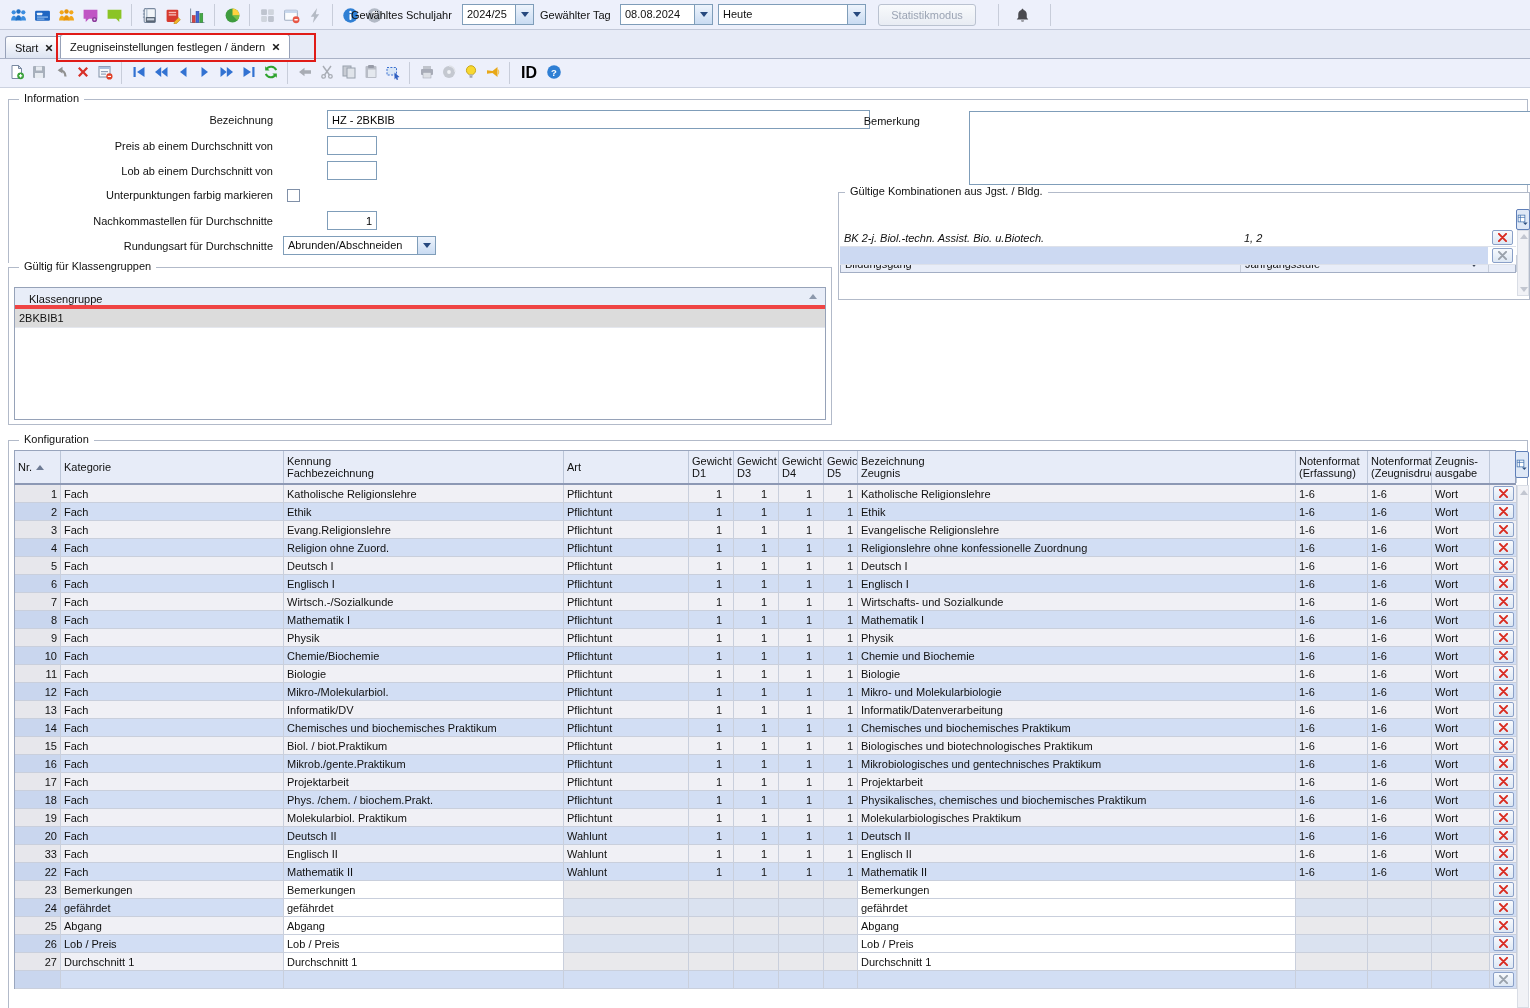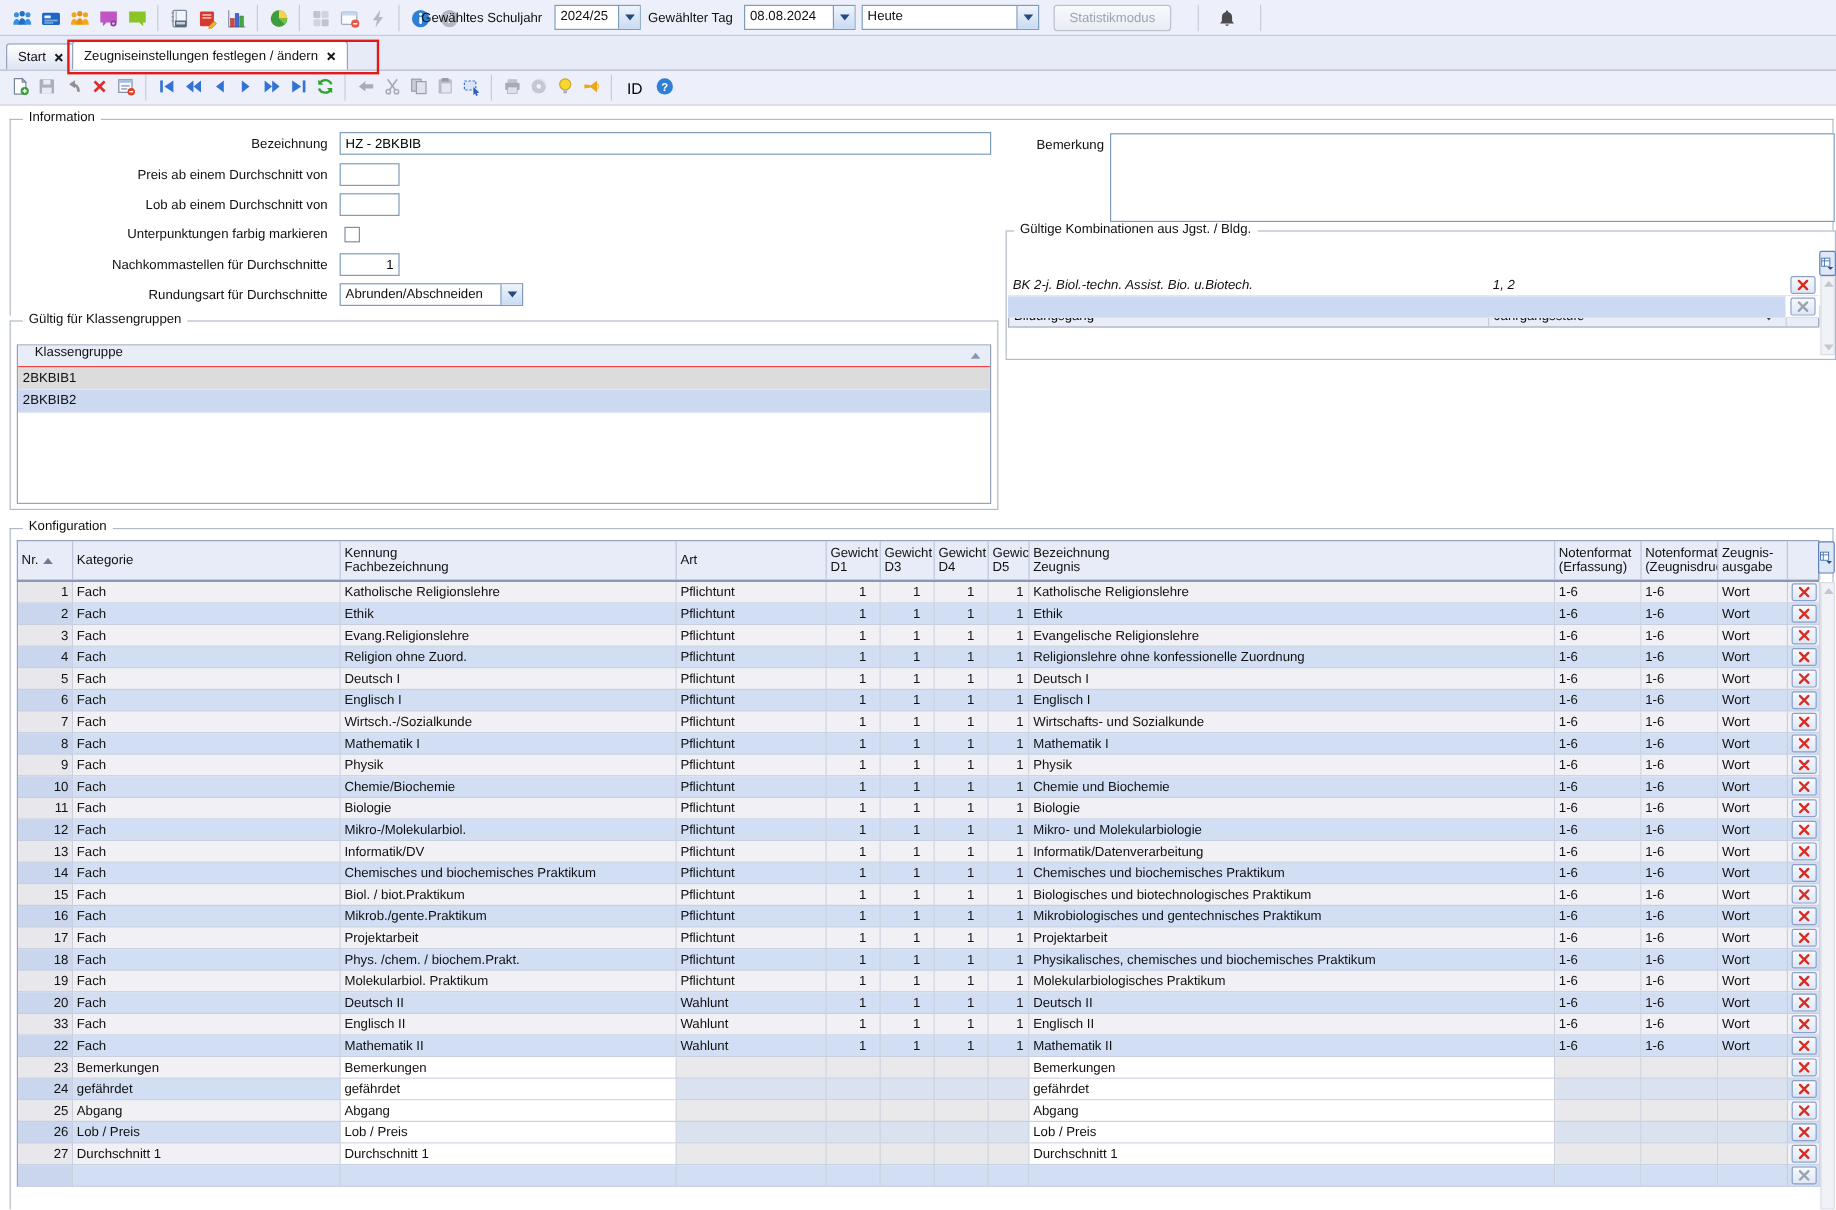--- a/index.html
+++ b/index.html
@@ -38,28 +38,28 @@
   .tab-close svg{width:8px;height:8px;display:block;}
   .annotation-box{position:absolute;left:56px;top:3px;width:256px;height:25px;
                   border:2px solid #e01b17;pointer-events:none;z-index:40;}
   
   .toolbar2{position:absolute;left:0;top:59px;width:1530px;height:29px;background:#edf0fb;
             border-bottom:1px solid #ccd2e0;box-sizing:border-box;}
   .tb-icons2{position:absolute;left:6px;top:0;height:28px;display:flex;align-items:center;gap:1px;}
   .tbtn2{width:21px;height:22px;border:none;background:transparent;padding:0;display:flex;
          align-items:center;justify-content:center;cursor:default;}
   .tbtn2 svg{width:16px;height:16px;}
-  .idbtn{font-weight:normal;font-size:13px;width:26px;text-align:right;}
+  .idbtn{font-weight:bold;font-size:16px;width:26px;text-align:right;}
   
   .grp{position:absolute;border:1px solid #b2bac9;box-sizing:border-box;}
   .grp-label{position:absolute;top:-8px;left:10px;background:#fff;padding:0 5px;white-space:nowrap;}
   
   .flabel{position:absolute;left:0;width:273px;text-align:right;white-space:nowrap;}
   .tin{position:absolute;height:19px;border:1px solid #7f9db9;background:#fff;padding:0 4px;
-       font:inherit;box-sizing:border-box;}
+       font:inherit;box-sizing:border-box;margin-left:44px;}
   .chk{position:absolute;width:13px;height:13px;border:1px solid #8090a8;background:#fff;box-sizing:border-box;}
   textarea.tin{resize:none;padding:2px 4px;}
   
   .xbtn{width:21px;height:15px;border:1px solid #8aa0c8;border-radius:2px;
         background:linear-gradient(#f7fafd,#dde7f4);display:flex;align-items:center;
         justify-content:center;padding:0;cursor:default;}
   .xbtn svg{width:9px;height:9px;display:block;}
   .scroll{position:absolute;width:12px;background:#f1f2f6;border:1px solid #d9dde5;box-sizing:border-box;}
   .scroll .a{position:absolute;left:2px;}
   
@@ -70,22 +70,22 @@
                  border-right:1px solid #c6cdda;overflow:hidden;white-space:nowrap;}
   .komb-body{position:absolute;left:840px;top:229px;width:676px;font-style:italic;}
   .komb-row{height:18px;}
   .komb-row .cc{display:flex;align-items:center;padding:0 4px;border-bottom:1px solid #dde1ea;
                 overflow:hidden;white-space:nowrap;}
   .komb-row.sel .cc{background:#ccd9f2;}
   .komb-row .cc.xc{justify-content:center;padding:0;}
   
   .kg-list{position:absolute;left:14px;top:287px;width:812px;height:133px;border:1px solid #96a2b8;
            background:#fff;box-sizing:border-box;}
-  .kg-head{height:17px;background:#e8edf8;border-bottom:1px solid #ef4444;display:flex;
-           align-items:flex-start;padding:0 14px;position:relative;}
+  .kg-head{height:17px;background:#e8edf8;border-bottom:4px solid #ef4444;display:flex;
+           align-items:flex-end;padding:0 14px;position:relative;}
   .kg-row{height:18px;display:flex;align-items:center;padding:0 4px;border-bottom:1px solid #e4e7ee;}
   .kg-row.selgray{background:#dcdcdc;}
   .kg-row.selblue{background:#ccd9f1;}
   
   .cfg-grid{display:grid;grid-template-columns:46px 223px 280px 125px 45px 45px 45px 34px 438px 72px 64px 58px 27px;}
   .cfg-head{position:absolute;left:14px;top:450px;width:1502px;height:35px;background:#e7ecf8;
             border:1px solid #98a4bc;border-bottom:2px solid #8c98b4;box-sizing:border-box;}
   .cfg-head .hc{display:flex;align-items:center;padding:0 3px;border-right:1px solid #bcc6d8;
                 line-height:12px;white-space:pre-line;overflow:hidden;position:relative;}
   .cfg-body{position:absolute;left:14px;top:485px;width:1502px;border-left:1px solid #9aa6be;
@@ -535,21 +535,20 @@
 <div class="grp" style="left:8px;top:267px;width:824px;height:158px">
   <span class="grp-label">Gültig für Klassengruppen</span>
 </div>
 <div class="kg-list">
   <div class="kg-head">
     <span>Klassengruppe</span>
     <span class="tri-u" style="position:absolute;right:8px;top:6px"></span>
   </div>
   <div id="kg-rows">
       <div class="kg-row selgray">2BKBIB1</div>
-      <div class="kg-row selblue">2BKBIB2</div>
     </div>
 </div>
 
 <div class="grp" style="left:8px;top:440px;width:1520px;height:568px;border-bottom:none">
   <span class="grp-label">Konfiguration</span>
 </div>
 <div class="cfg-head cfg-grid" id="cfg-head">
     <div class="hc c0">Nr.<span class="tri-u" style="margin-left: 4px; border-bottom-color: rgb(109, 122, 148);"></span></div>
     <div class="hc c1">Kategorie</div>
     <div class="hc c2">Kennung

